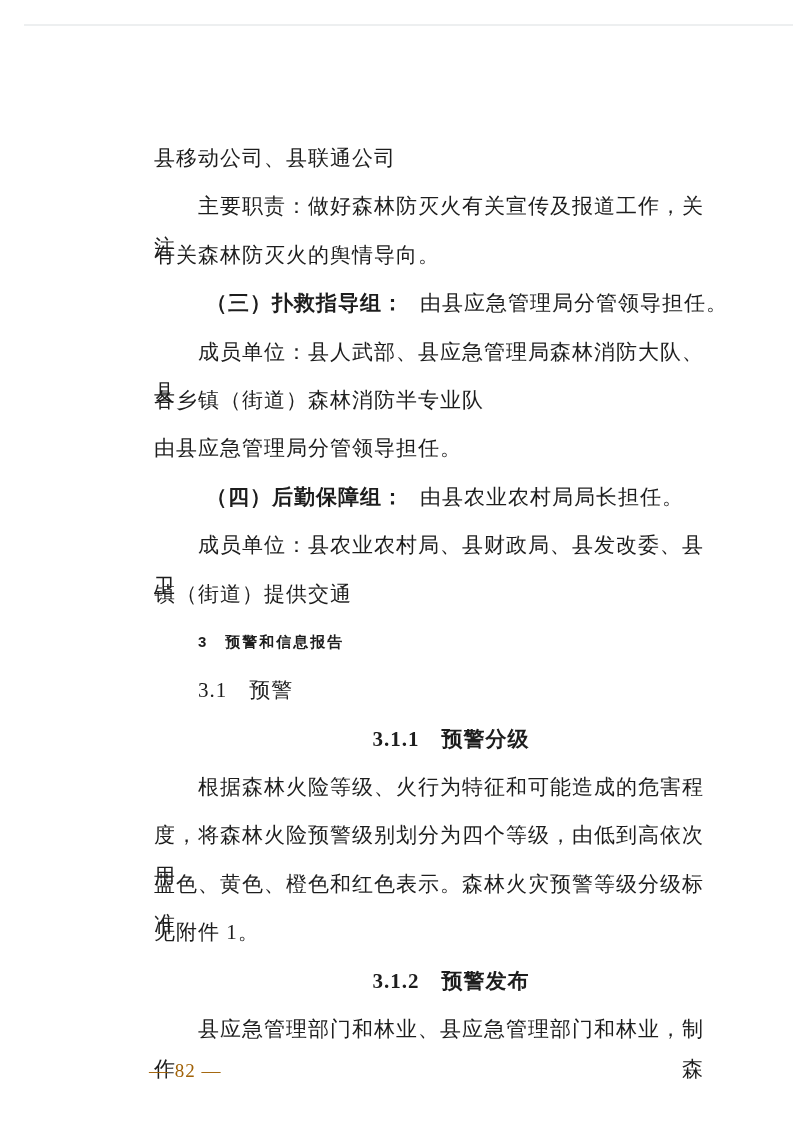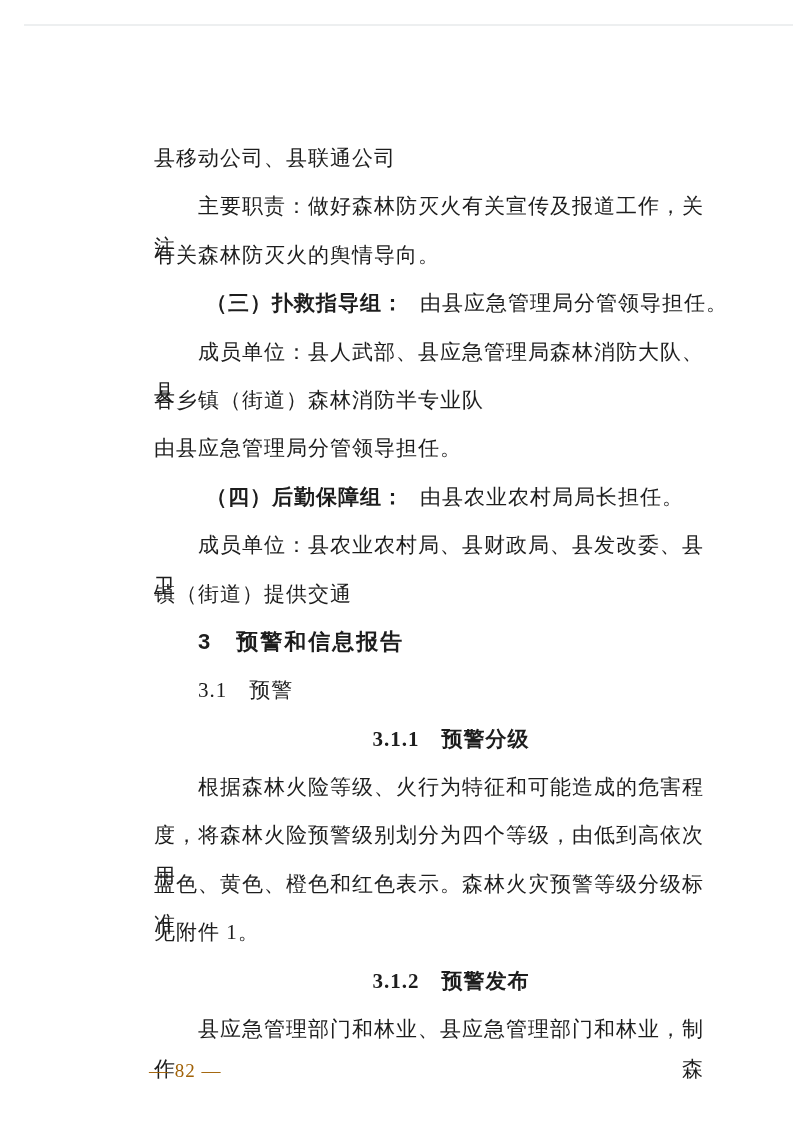--- a/index.html
+++ b/index.html
@@ -35,21 +35,21 @@
     white-space: normal;
     text-align: justify;
     text-align-last: justify;
   }
   .ind { text-indent: 44px; }
   .b { font-weight: bold; text-align: center; }
   .hei {
     font-family: "Liberation Sans", "DejaVu Sans", sans-serif;
     font-weight: bold;
     letter-spacing: 2px;
-    font-size: 22px;
+    font-size: 15px;
   }
   .footer {
     position: absolute;
     left: 117px;
     top: 1023px;
     height: 28px;
     line-height: 28px;
     font-size: 19px;
     letter-spacing: 1px;
     color: #a16207;

